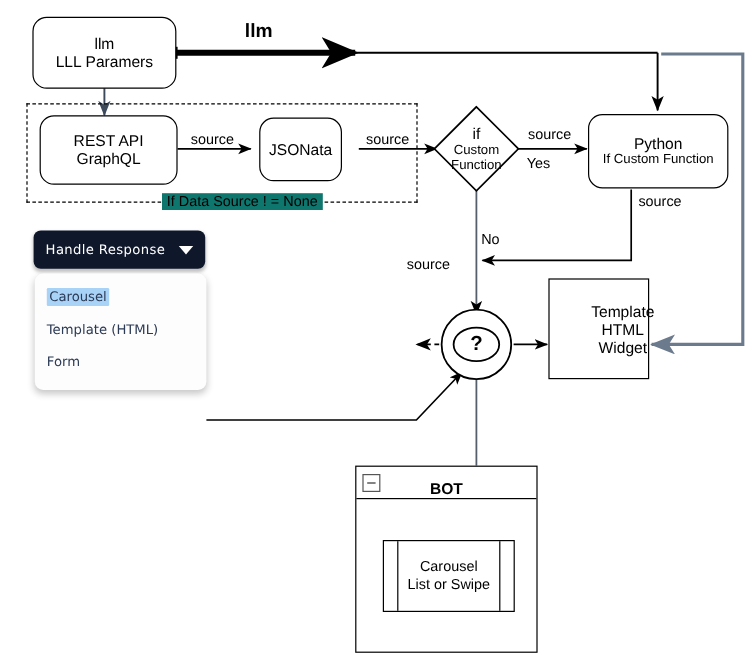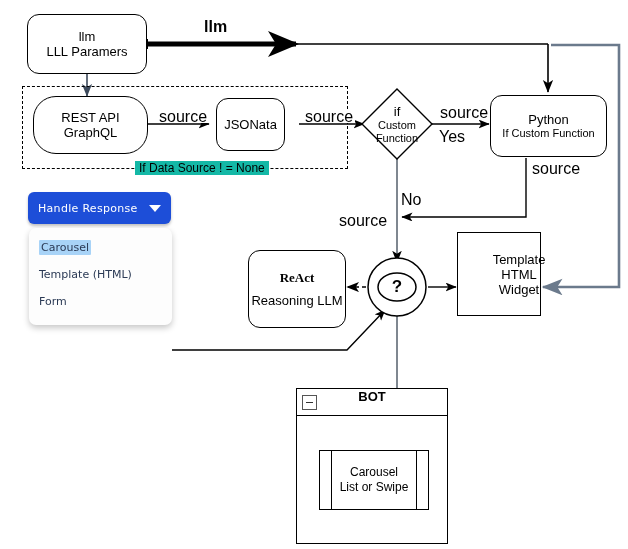--- a/index.html
+++ b/index.html
@@ -6,48 +6,48 @@
   body{width:628px;height:549px;position:relative;overflow:hidden;
        font-family:"Liberation Sans", sans-serif;color:#000;}
   #canvas{position:absolute;left:0;top:0;width:628px;height:549px;}
   svg.layer{position:absolute;left:0;top:0;width:628px;height:549px;overflow:visible;}
   .node{position:absolute;box-sizing:border-box;display:flex;flex-direction:column;
         align-items:center;justify-content:center;text-align:center;background:#fff;}
   .rr{border:1.4px solid #000;border-radius:12px;}
   .rect{border:1.4px solid #000;}
   .t-main{font-size:13px;line-height:15px;}
   .t-sub{font-size:11px;line-height:13px;}
-  .edge-label{position:absolute;font-size:16px;line-height:13px;color:#000;
+  .edge-label{position:absolute;font-size:12px;line-height:13px;color:#000;
               background:#fff;padding:0 2px;white-space:nowrap;}
   .edge-label.nobg{background:transparent;}
   .big-label{font-size:16px;font-weight:bold;}
   .dashedbox{position:absolute;border:1.6px dashed #000;box-sizing:border-box;background:transparent;}
-  .dash-caption{position:absolute;font-size:12px;background:#14b8a6;padding:0 4px;white-space:nowrap;}
+  .dash-caption{position:absolute;font-size:12px;background:#0f766e;padding:0 4px;white-space:nowrap;}
   
   .dd-wrap{position:absolute;left:28px;top:192px;width:143px;}
-  .dd-button{position:relative;width:143px;height:32px;background:#1d4ed8;border-radius:6px;
+  .dd-button{position:relative;width:143px;height:32px;background:#0f172a;border-radius:6px;
              display:flex;align-items:center;padding:0 10px;box-sizing:border-box;
              box-shadow:0 2px 3px rgba(0,0,0,.25);}
   .dd-button .lbl{color:#fff;font-size:11px;letter-spacing:.3px;
                   font-family:"DejaVu Sans", sans-serif;flex:1;}
   .dd-caret{width:0;height:0;border-left:6px solid transparent;border-right:6px solid transparent;
             border-top:7px solid #ffffff;margin-left:6px;}
   .dd-list{position:absolute;left:1px;top:36px;width:143px;background:#fdfdfd;
            border-radius:7px;box-shadow:0 3px 6px rgba(0,0,0,.22);padding:6px 0 10px 0;
            box-sizing:border-box;}
   .dd-item{padding:7px 10px;font-size:11px;color:#2b3a55;
            font-family:"DejaVu Sans", sans-serif;}
   .dd-item.header{background:repeating-linear-gradient(135deg,#f4f4f6 0 3px,#ffffff 3px 6px);
                   color:#6b7890;}
   .dd-item .hl{background:#a8d3f7;padding:1px 2px;border-radius:1px;}
   
   .bot-box{position:absolute;left:296px;top:388px;width:152px;height:156px;
            border:1.6px solid #000;background:#fff;box-sizing:border-box;}
   .bot-title{position:relative;height:26px;border-bottom:1.6px solid #000;
-             display:flex;align-items:flex-start;justify-content:center;
+             display:flex;align-items:flex-end;justify-content:center;
              font-size:13px;font-weight:bold;}
   .bot-collapse{position:absolute;left:5px;top:6px;width:13px;height:13px;
                 border:1.1px solid #555;background:#fff;display:flex;
                 align-items:center;justify-content:center;}
   .bot-collapse i{display:block;width:7px;height:1.6px;background:#333;}
   .carousel{position:absolute;left:22px;top:61px;width:110px;height:60px;
             border:1.4px solid #000;background:#fff;display:flex;align-items:center;
             justify-content:center;box-sizing:border-box;}
   .carousel .vdiv{position:absolute;top:0;bottom:0;width:0;border-left:1.4px solid #000;}
   .carousel .txt{font-size:12px;line-height:15px;text-align:center;}
@@ -132,21 +132,21 @@
   </svg>
 
   <div class="dashedbox" style="left:22px;top:86px;width:326px;height:83px;"></div>
   <div class="dash-caption" style="left:135px;top:161px;">If Data Source ! = None</div>
 
   <div class="node rr" style="left:27px;top:14px;width:120px;height:60px;">
     <div class="t-main">llm</div>
     <div class="t-main">LLL Paramers</div>
   </div>
 
-  <div class="node rr" style="left:33px;top:96px;width:115px;height:58px;border-radius:23px;">
+  <div class="node rr" style="left:33px;top:96px;width:115px;height:58px;">
     <div class="t-main">REST API</div>
     <div class="t-main">GraphQL</div>
   </div>
 
   <div class="node rr" style="left:216px;top:98px;width:69px;height:53px;justify-content:center;">
     <div class="t-main">JSONata</div>
   </div>
 
   <div style="position:absolute;left:361px;top:88px;width:72px;height:72px;">
     <svg width="72" height="72" viewBox="0 0 72 72" xmlns="http://www.w3.org/2000/svg">
@@ -158,24 +158,20 @@
       <div class="t-sub">Custom</div>
       <div class="t-sub">Function</div>
     </div>
   </div>
 
   <div class="node rr" style="left:490px;top:95px;width:117px;height:62px;border-radius:12px;">
     <div class="t-main">Python</div>
     <div class="t-sub">If Custom Function</div>
   </div>
 
-  <div class="node rr" style="left:248px;top:250px;width:98px;height:78px;">
-    <div class="serif">ReAct</div>
-    <div class="t-main" style="margin-top:7px;">Reasoning LLM</div>
-  </div>
 
   <div style="position:absolute;left:366px;top:256px;width:62px;height:62px;">
     <svg width="62" height="62" viewBox="0 0 62 62" xmlns="http://www.w3.org/2000/svg">
       <circle cx="31" cy="31" r="29" fill="#fff" stroke="#000" stroke-width="1.5"></circle>
       <ellipse cx="31" cy="31" rx="19" ry="14" fill="#fff" stroke="#000" stroke-width="1.5"></ellipse>
     </svg>
     <div style="position:absolute;left:0;top:0;width:62px;height:62px;display:flex;
                 align-items:center;justify-content:center;font-size:17px;font-weight:bold;">
       <span>?</span>
     </div>

